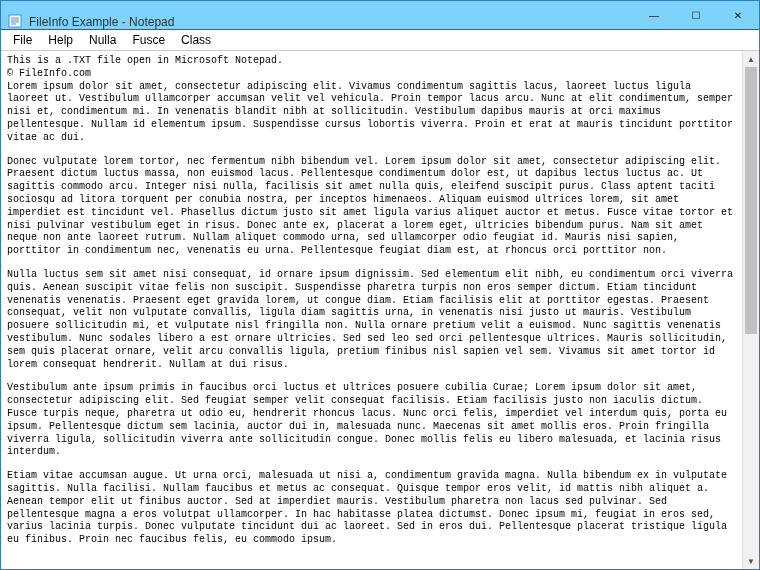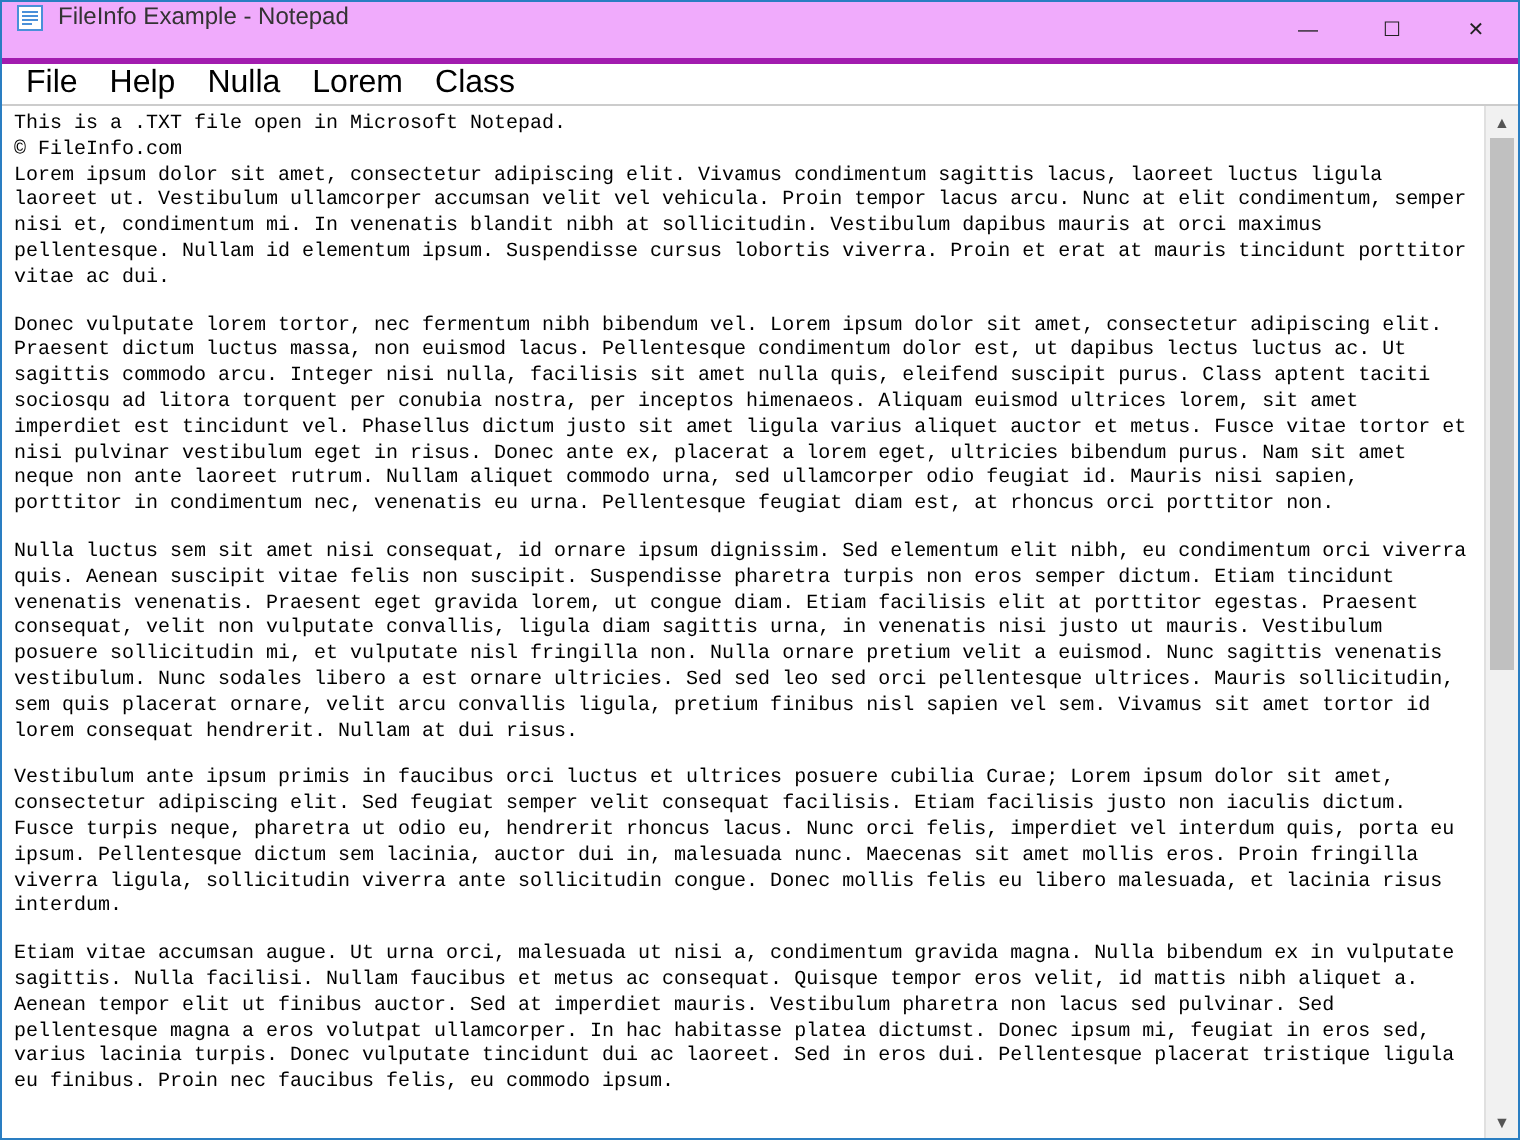--- a/index.html
+++ b/index.html
@@ -16,27 +16,27 @@
     width: 760px;
     height: 570px;
     border: 1px solid #2a7ec2;
     box-sizing: border-box;
     background: #fff;
     display: flex;
     flex-direction: column;
   }
   .titlebar {
     height: 28px;
-    background: #f0abfc;
+    background: #7dd3fc;
     display: flex;
-    align-items: flex-start;
+    align-items: flex-end;
     padding-left: 6px;
     font-size: 12px;
     color: #333;
-    border-bottom: 3px solid #a21caf;
+    border-bottom: 1px solid #a21caf;
   }
   .titlebar .icon-app {
     width: 16px;
     height: 16px;
     margin-right: 6px;
     display: inline-flex;
     align-items: center;
     justify-content: center;
   }
   .titlebar .title-text {
@@ -56,21 +56,21 @@
     font-size: 10px;
     color: #222;
     cursor: default;
   }
   .menubar {
     height: 20px;
     background: #fff;
     display: flex;
     align-items: center;
     padding: 0 4px;
-    font-size: 16px;
+    font-size: 12px;
     color: #000;
     border-bottom: 1px solid #ccc;
   }
   .menu-item {
     padding: 1px 8px;
     cursor: default;
   }
   .content-wrap {
     flex: 1;
     display: flex;
@@ -142,21 +142,21 @@
       <div class="win-btn">—</div>
       <div class="win-btn">☐</div>
       <div class="win-btn close">✕</div>
     </div>
   </div>
 
   <div class="menubar">
     <div class="menu-item">File</div>
     <div class="menu-item">Help</div>
     <div class="menu-item">Nulla</div>
-    <div class="menu-item">Lorem</div>
+    <div class="menu-item">Fusce</div>
     <div class="menu-item">Class</div>
   </div>
 
   <div class="content-wrap">
     <div class="text-area" id="textArea"><p>This is a .TXT file open in Microsoft Notepad.
 © FileInfo.com</p><p>Lorem ipsum dolor sit amet, consectetur adipiscing elit. Vivamus condimentum sagittis lacus, laoreet luctus ligula laoreet ut. Vestibulum ullamcorper accumsan velit vel vehicula. Proin tempor lacus arcu. Nunc at elit condimentum, semper nisi et, condimentum mi. In venenatis blandit nibh at sollicitudin. Vestibulum dapibus mauris at orci maximus pellentesque. Nullam id elementum ipsum. Suspendisse cursus lobortis viverra. Proin et erat at mauris tincidunt porttitor vitae ac dui.</p><p>Donec vulputate lorem tortor, nec fermentum nibh bibendum vel. Lorem ipsum dolor sit amet, consectetur adipiscing elit. Praesent dictum luctus massa, non euismod lacus. Pellentesque condimentum dolor est, ut dapibus lectus luctus ac. Ut sagittis commodo arcu. Integer nisi nulla, facilisis sit amet nulla quis, eleifend suscipit purus. Class aptent taciti sociosqu ad litora torquent per conubia nostra, per inceptos himenaeos. Aliquam euismod ultrices lorem, sit amet imperdiet est tincidunt vel. Phasellus dictum justo sit amet ligula varius aliquet auctor et metus. Fusce vitae tortor et nisi pulvinar vestibulum eget in risus. Donec ante ex, placerat a lorem eget, ultricies bibendum purus. Nam sit amet neque non ante laoreet rutrum. Nullam aliquet commodo urna, sed ullamcorper odio feugiat id. Mauris nisi sapien, porttitor in condimentum nec, venenatis eu urna. Pellentesque feugiat diam est, at rhoncus orci porttitor non.</p><p>Nulla luctus sem sit amet nisi consequat, id ornare ipsum dignissim. Sed elementum elit nibh, eu condimentum orci viverra quis. Aenean suscipit vitae felis non suscipit. Suspendisse pharetra turpis non eros semper dictum. Etiam tincidunt venenatis venenatis. Praesent eget gravida lorem, ut congue diam. Etiam facilisis elit at porttitor egestas. Praesent consequat, velit non vulputate convallis, ligula diam sagittis urna, in venenatis nisi justo ut mauris. Vestibulum posuere sollicitudin mi, et vulputate nisl fringilla non. Nulla ornare pretium velit a euismod. Nunc sagittis venenatis vestibulum. Nunc sodales libero a est ornare ultricies. Sed sed leo sed orci pellentesque ultrices. Mauris sollicitudin, sem quis placerat ornare, velit arcu convallis ligula, pretium finibus nisl sapien vel sem. Vivamus sit amet tortor id lorem consequat hendrerit. Nullam at dui risus.</p><p>Vestibulum ante ipsum primis in faucibus orci luctus et ultrices posuere cubilia Curae; Lorem ipsum dolor sit amet, consectetur adipiscing elit. Sed feugiat semper velit consequat facilisis. Etiam facilisis justo non iaculis dictum. Fusce turpis neque, pharetra ut odio eu, hendrerit rhoncus lacus. Nunc orci felis, imperdiet vel interdum quis, porta eu ipsum. Pellentesque dictum sem lacinia, auctor dui in, malesuada nunc. Maecenas sit amet mollis eros. Proin fringilla viverra ligula, sollicitudin viverra ante sollicitudin congue. Donec mollis felis eu libero malesuada, et lacinia risus interdum.</p><p>Etiam vitae accumsan augue. Ut urna orci, malesuada ut nisi a, condimentum gravida magna. Nulla bibendum ex in vulputate sagittis. Nulla facilisi. Nullam faucibus et metus ac consequat. Quisque tempor eros velit, id mattis nibh aliquet a. Aenean tempor elit ut finibus auctor. Sed at imperdiet mauris. Vestibulum pharetra non lacus sed pulvinar. Sed pellentesque magna a eros volutpat ullamcorper. In hac habitasse platea dictumst. Donec ipsum mi, feugiat in eros sed, varius lacinia turpis. Donec vulputate tincidunt dui ac laoreet. Sed in eros dui. Pellentesque placerat tristique ligula eu finibus. Proin nec faucibus felis, eu commodo ipsum.</p></div>
     <div class="scrollbar">
       <div class="scroll-btn">▲</div>
       <div class="scroll-track">
         <div class="scroll-thumb"></div>

